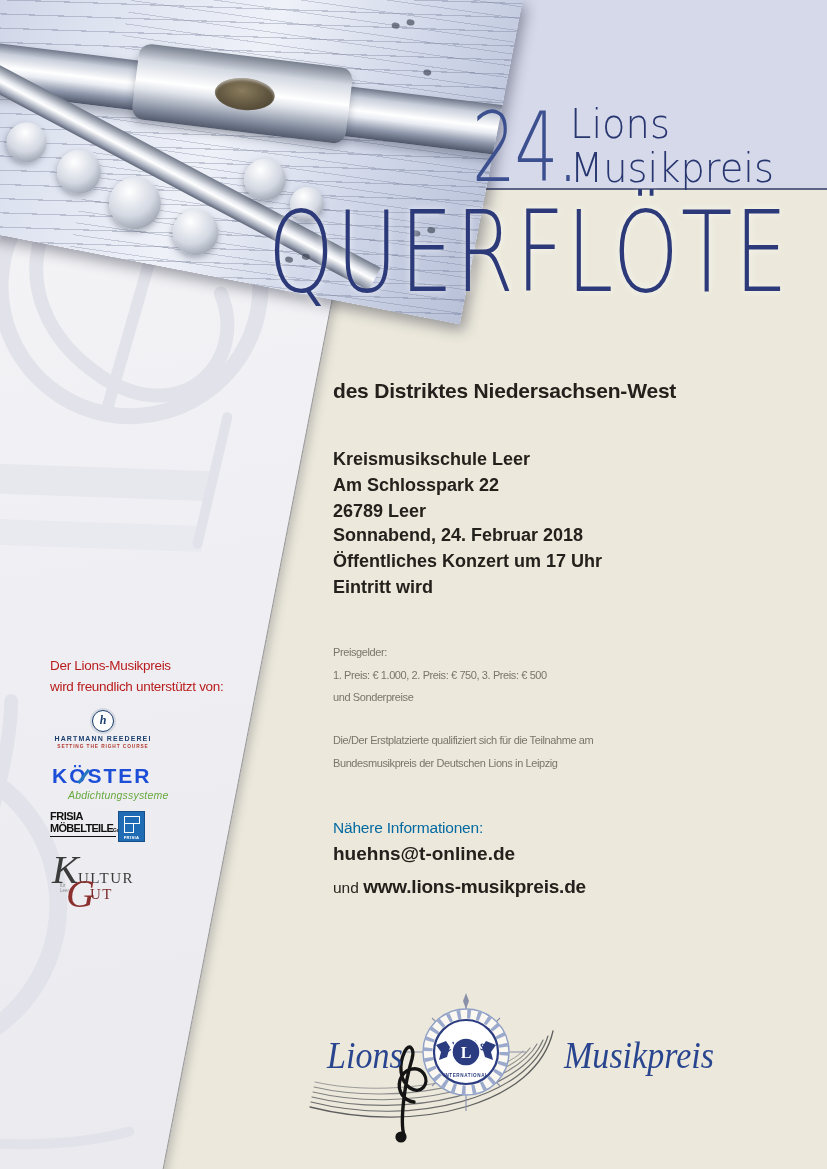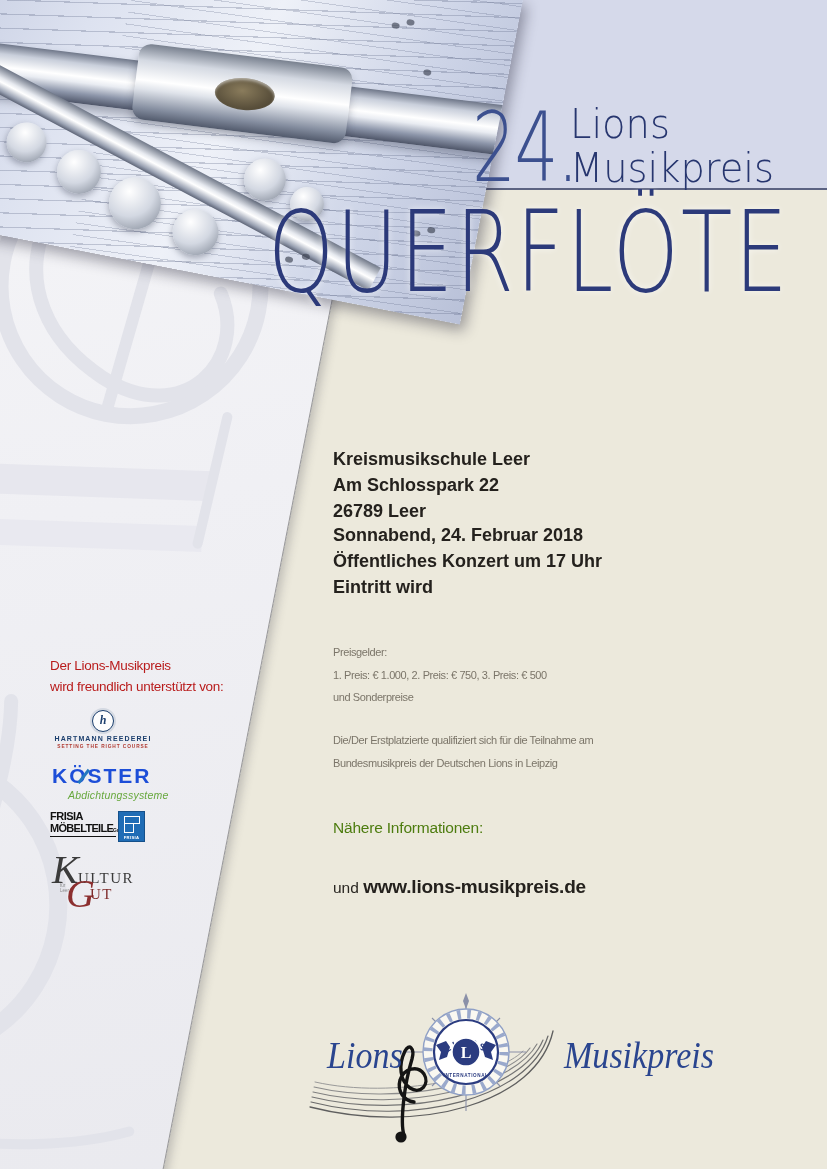--- a/index.html
+++ b/index.html
@@ -55,21 +55,21 @@
          letter-spacing:3px;transform:scaleX(.75);transform-origin:left top;z-index:3;
          text-shadow:0 0 8px rgba(255,255,255,.65);white-space:nowrap;}
 
   
   .rcol{position:absolute;left:333px;z-index:3;color:#24211d;}
   .h-sub{top:379px;font-size:21px;font-weight:bold;letter-spacing:-0.2px;}
   .blk{line-height:26px;font-size:18px;font-weight:bold;}
   .venue{top:446px;} .event{top:522px;}
   .gray{color:#7b7569;font-weight:normal;font-size:11px;line-height:22.5px;letter-spacing:-0.4px;}
   .prizes{top:641px;} .qual{top:729px;}
-  .info{top:819px;font-size:15.5px;font-weight:normal;color:#4d7c0f;letter-spacing:-0.2px;}
+  .info{top:819px;font-size:15.5px;font-weight:normal;color:#0369a1;letter-spacing:-0.2px;}
   .email{top:843px;font-size:19px;font-weight:bold;}
   .www{top:876px;font-size:15.5px;color:#2a2722;}
   .www b{font-size:19px;color:#24211d;letter-spacing:-0.2px;}
 
   
   .sb{position:absolute;z-index:3;}
   .sb-intro{left:50px;top:655px;font-size:13.5px;line-height:21px;color:#b91c1c;letter-spacing:-0.3px;}
   .hartmann{left:48px;top:710px;width:110px;text-align:center;}
   .h-circle{display:inline-block;width:20px;height:20px;border-radius:50%;border:1.6px solid #1c3f6e;
             color:#1c3f6e;font-family:"Liberation Serif",serif;font-style:italic;font-weight:bold;
@@ -158,20 +158,21 @@
           <ellipse cx="554" cy="244" rx="4" ry="3"></ellipse>
       </g>
     </svg>
   </div>
 
   <div class="num24 thin">24.</div>
   <div class="brand brand1 thin">Lions</div>
   <div class="brand brand2 thin">Musikpreis</div>
   <div class="querfloete thin">QUERFLÖTE</div>
 
+  <div class="rcol h-sub">des Distriktes Niedersachsen-West</div>
 
   <div class="rcol blk venue">
     <div>Kreismusikschule Leer</div>
     <div>Am Schlosspark 22</div>
     <div>26789 Leer</div>
   </div>
 
   <div class="rcol blk event">
     <div>Sonnabend, 24. Februar 2018</div>
     <div>Öffentliches Konzert um 17 Uhr</div>
@@ -183,20 +184,21 @@
     <div>1. Preis: € 1.000, 2. Preis: € 750, 3. Preis: € 500</div>
     <div>und Sonderpreise</div>
   </div>
 
   <div class="rcol gray qual">
     <div>Die/Der Erstplatzierte qualifiziert sich für die Teilnahme am</div>
     <div>Bundesmusikpreis der Deutschen Lions in Leipzig</div>
   </div>
 
   <div class="rcol info">Nähere Informationen:</div>
+  <div class="rcol email">huehns@t-online.de</div>
   <div class="rcol www"><span>und</span> <b>www.lions-musikpreis.de</b></div>
 
   <div class="sb sb-intro">
     <div>Der Lions-Musikpreis</div>
     <div>wird freundlich unterstützt von:</div>
   </div>
 
   <div class="sb hartmann">
     <span class="h-circle">h</span>
     <div class="h-name">HARTMANN REEDEREI</div>

